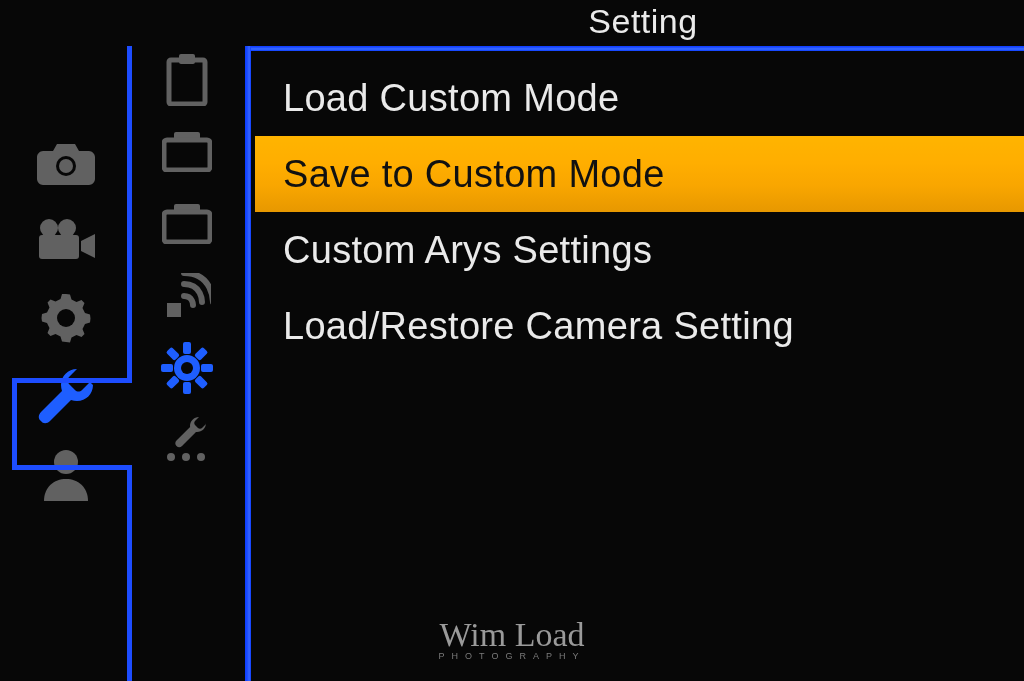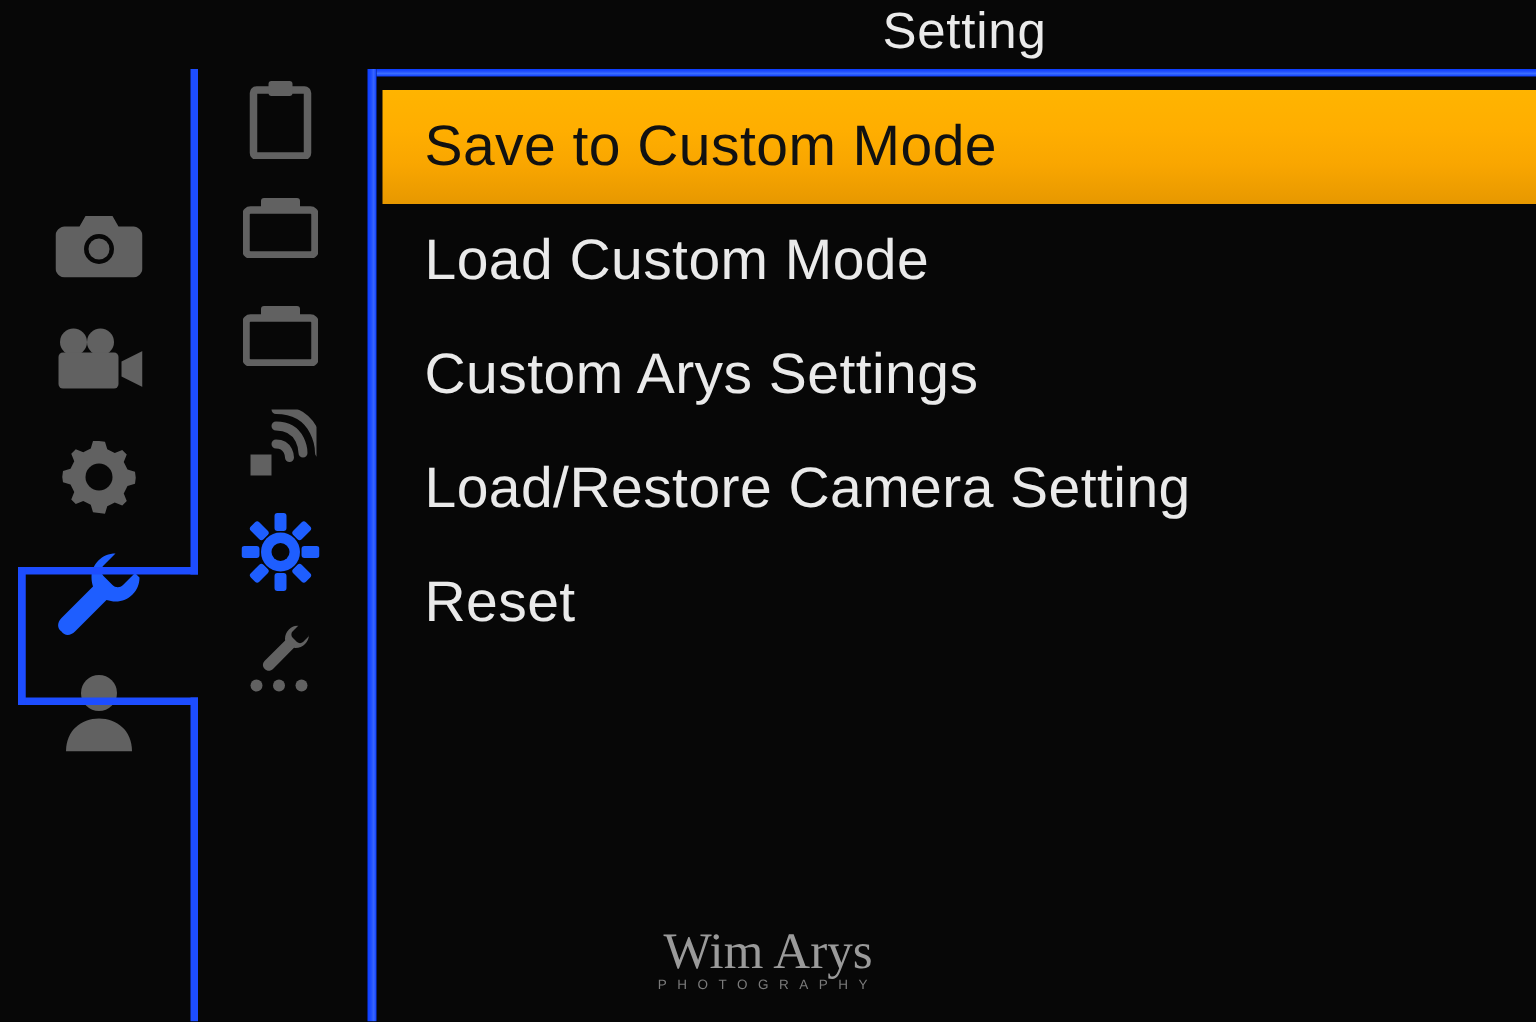--- a/index.html
+++ b/index.html
@@ -303,33 +303,30 @@
         <path fill="currentColor" d="M44 6c0 5-4 9-9 9l-1-.1L20 29c-1.6 1.6-4 1.6-5.5 0-1.6-1.5-1.6-4 0-5.5L28.1 10 28 9c0-5 4-9 9-9l-4 4c-1 1-1 3 0 4l3 3c1 1 3 1 4 0l4-4z"></path>
         <circle cx="9" cy="40" r="4" fill="currentColor"></circle>
         <circle cx="24" cy="40" r="4" fill="currentColor"></circle>
         <circle cx="39" cy="40" r="4" fill="currentColor"></circle>
       </svg>
     </span>
   </div>
 </div>
 
 <div class="content">
+  <div class="menu-item">
+    <span>Load Custom Mode</span>
+  </div>
   <div class="menu-item selected">
     <span>Save to Custom Mode</span>
   </div>
   <div class="menu-item">
-    <span>Load Custom Mode</span>
-  </div>
-  <div class="menu-item">
     <span>Custom Arys Settings</span>
   </div>
   <div class="menu-item">
     <span>Load/Restore Camera Setting</span>
   </div>
-  <div class="menu-item">
-    <span>Reset</span>
-  </div>
 </div>
 
 <div class="watermark">
-  <div>Wim Arys</div>
+  <div>Wim Load</div>
   <div class="sub">PHOTOGRAPHY</div>
 </div>
 
 </body></html>

